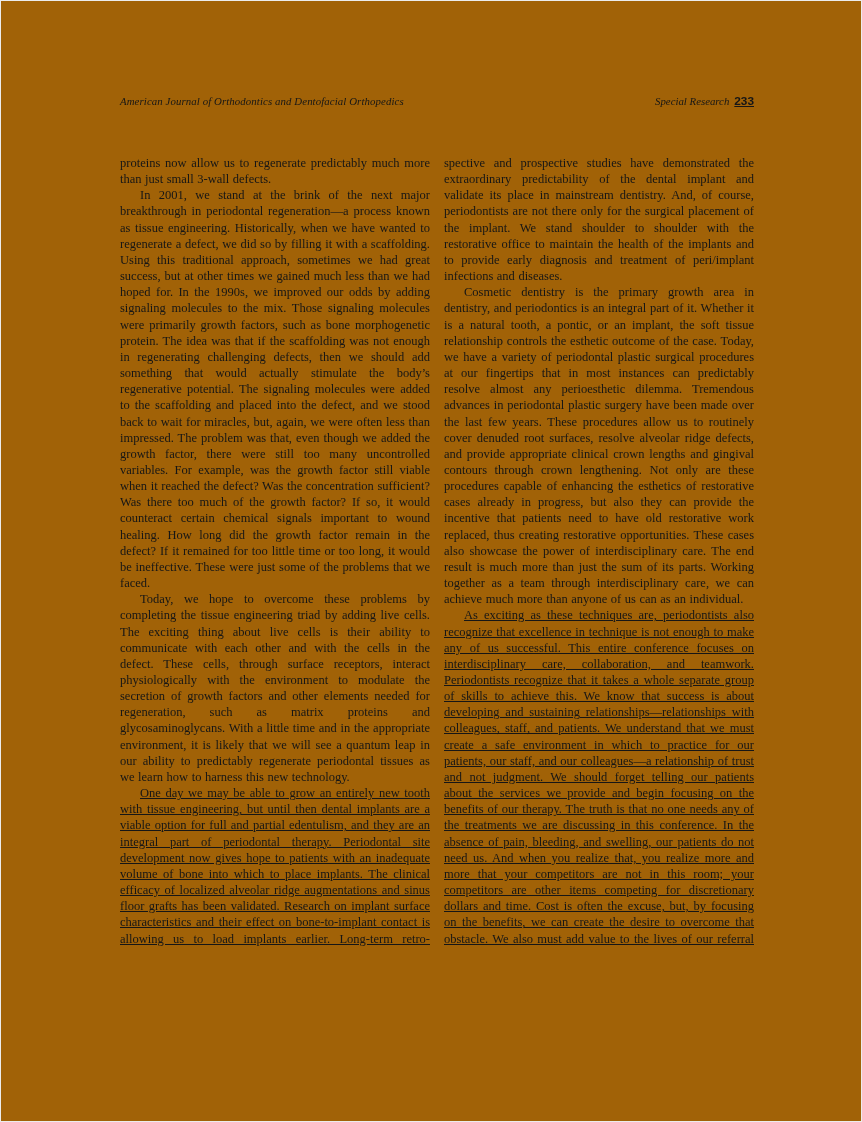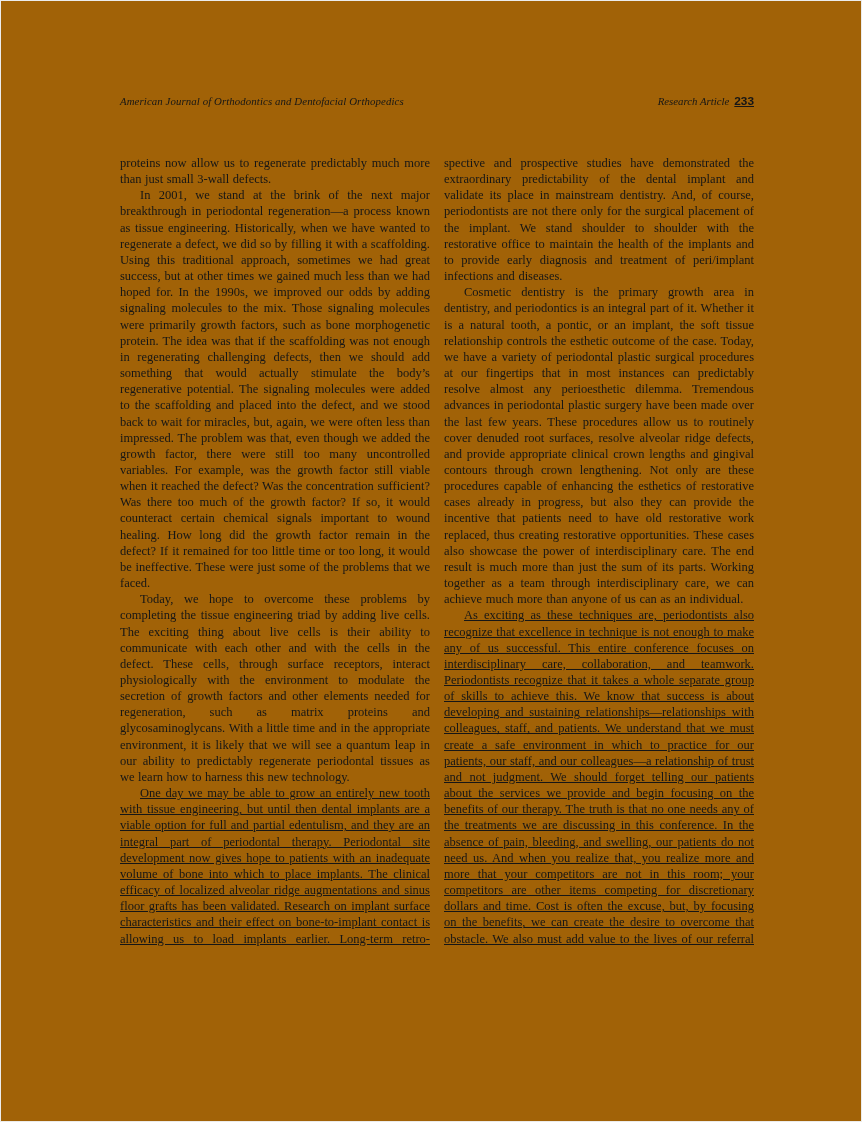--- a/index.html
+++ b/index.html
@@ -78,21 +78,21 @@
 </head>
 <body>
 
 <div class="page">
 
   <div class="header">
     <div class="header-left">
       <div>American Journal of Orthodontics and Dentofacial Orthopedics</div>
     </div>
     <div class="header-right">
-      <span class="article-type">Research Article</span><span class="page-number">233</span>
+      <span class="article-type">Special Research</span><span class="page-number">233</span>
     </div>
   </div>
 
   <div class="columns">
     <div class="column">
       <p>proteins now allow us to regenerate predictably much more than just small 3-wall defects.</p>
       <p class="indent">In 2001, we stand at the brink of the next major breakthrough in periodontal regeneration—a process known as tissue engineering. Historically, when we have wanted to regenerate a defect, we did so by filling it with a scaffolding. Using this traditional approach, sometimes we had great success, but at other times we gained much less than we had hoped for. In the 1990s, we improved our odds by adding signaling molecules to the mix. Those signaling molecules were primarily growth factors, such as bone morphogenetic protein. The idea was that if the scaffolding was not enough in regenerating challenging defects, then we should add something that would actually stimulate the body’s regenerative potential. The signaling molecules were added to the scaffolding and placed into the defect, and we stood back to wait for miracles, but, again, we were often less than impressed. The problem was that, even though we added the growth factor, there were still too many uncontrolled variables. For example, was the growth factor still viable when it reached the defect? Was the concentration sufficient? Was there too much of the growth factor? If so, it would counteract certain chemical signals important to wound healing. How long did the growth factor remain in the defect? If it remained for too little time or too long, it would be ineffective. These were just some of the problems that we faced.</p>
       <p class="indent">Today, we hope to overcome these problems by completing the tissue engineering triad by adding live cells. The exciting thing about live cells is their ability to communicate with each other and with the cells in the defect. These cells, through surface receptors, interact physiologically with the environment to modulate the secretion of growth factors and other elements needed for regeneration, such as matrix proteins and glycosaminoglycans. With a little time and in the appropriate environment, it is likely that we will see a quantum leap in our ability to predictably regenerate periodontal tissues as we learn how to harness this new technology.</p>
       <p class="indent runover">One day we may be able to grow an entirely new tooth with tissue engineering, but until then dental implants are a viable option for full and partial edentulism, and they are an integral part of periodontal therapy. Periodontal site development now gives hope to patients with an inadequate volume of bone into which to place implants. The clinical efficacy of localized alveolar ridge augmentations and sinus floor grafts has been validated. Research on implant surface characteristics and their effect on bone-to-implant contact is allowing us to load implants earlier. Long-term retro-</p>
     </div>

